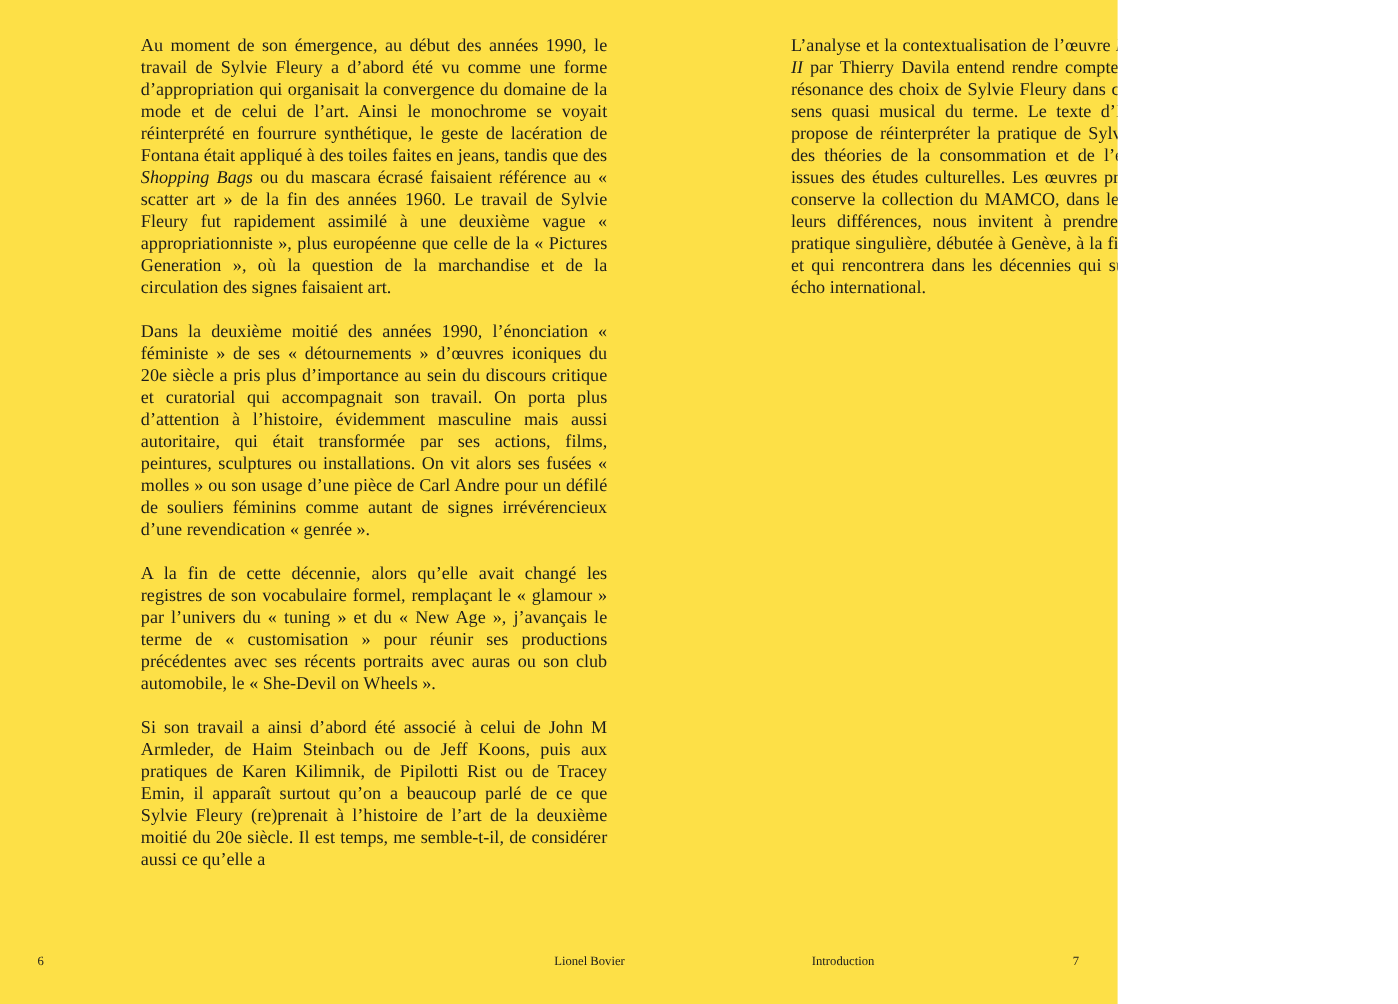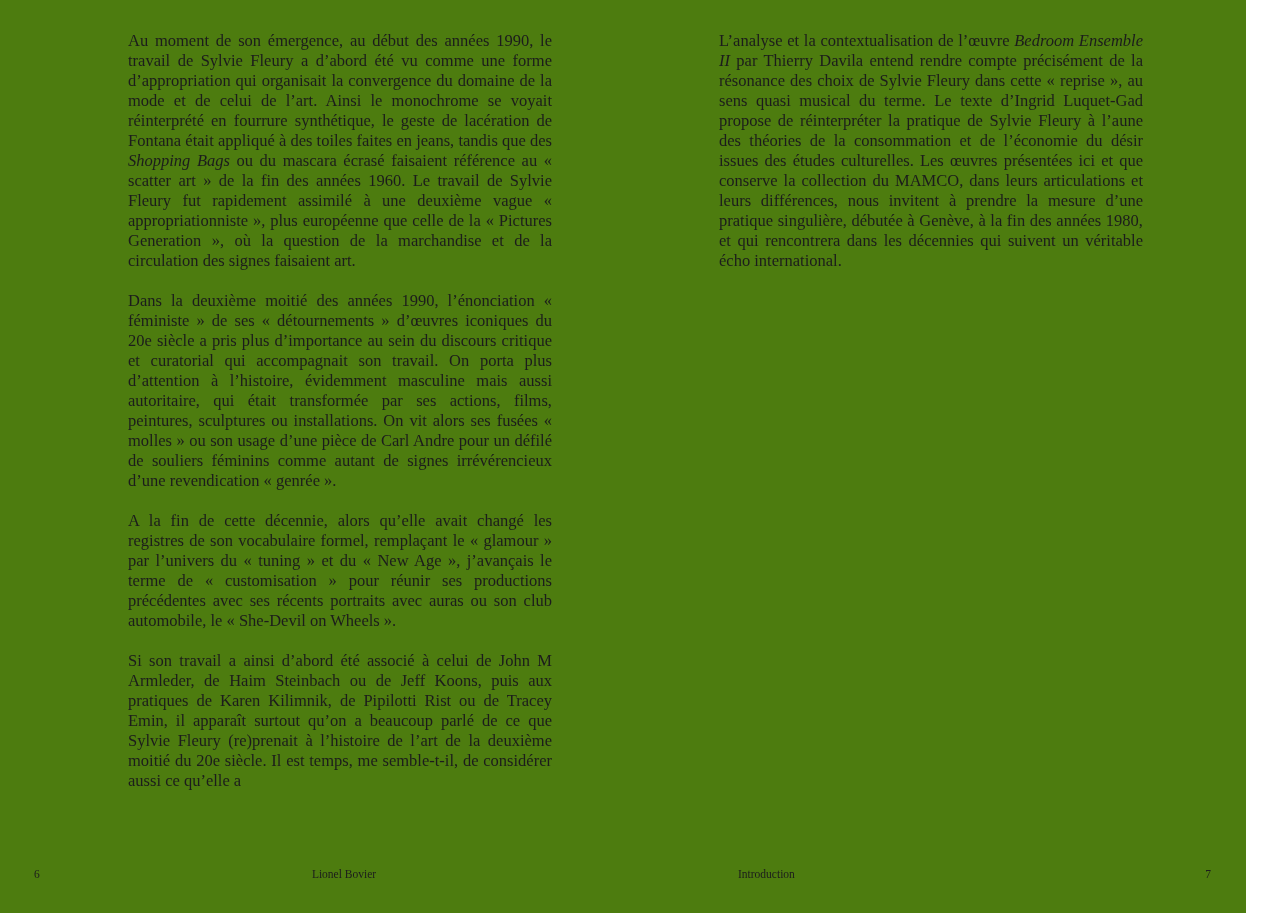--- a/index.html
+++ b/index.html
@@ -2,23 +2,23 @@
 <html lang="fr"><head>
 <meta charset="utf-8">
 <style>
   html, body {
     margin: 0;
     padding: 0;
     background: #ffffff;
   }
   .spread {
     position: relative;
-    width: 1246px;
+    width: 1016px;
     height: 913px;
-    background: #4d7c0f;
+    background: #fde047;
     font-family: "Liberation Serif", serif;
     color: #1c1c1c;
     overflow: hidden;
   }
   .text-column {
     position: absolute;
     top: 31px;
     width: 424px;
     font-size: 16.5px;
     line-height: 20px;
@@ -37,23 +37,23 @@
   .footer-item {
     position: absolute;
     top: 867px;
     font-size: 11.5px;
     line-height: 14px;
     color: #1c1c1c;
   }
   .footer-pageno--left  { left: 34px; }
   .footer-pageno--right { right: 35px; text-align: right; }
   .footer-running--left {
-    left: 132px;
+    left: 144px;
     width: 424px;
-    text-align: center;
+    text-align: right;
   }
   .footer-running--right {
     left: 738px;
     width: 424px;
     text-align: left;
   }
 </style>
 </head>
 <body>
 

